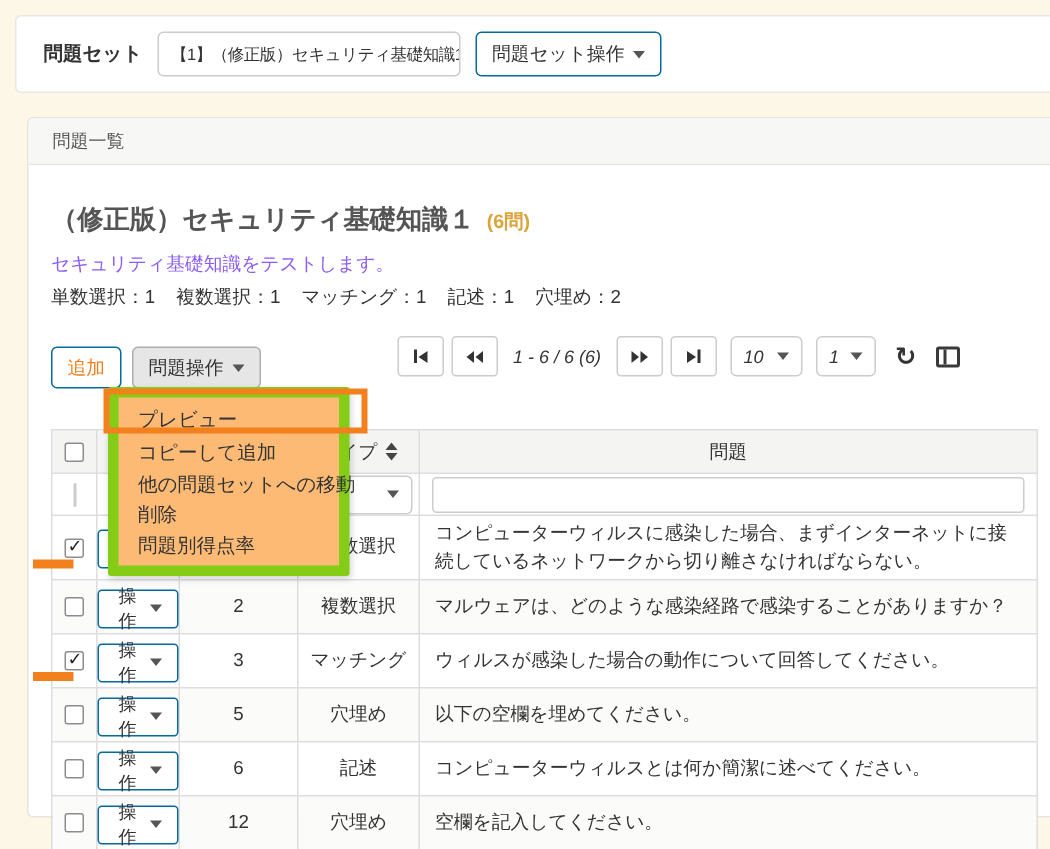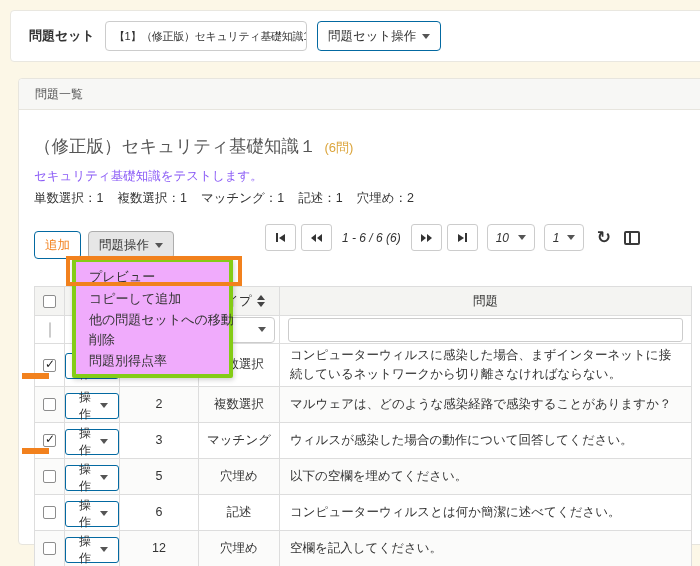--- a/index.html
+++ b/index.html
@@ -37,21 +37,21 @@
   .panel{
     position:absolute; left:18px; top:78px; width:690px; height:467px;
     background:#fff; border:1px solid #e7e5de; border-radius:4px;
   }
   .panel-header{
     height:31px; background:#f7f7f5; border-bottom:1px solid #e7e5de;
     display:flex; align-items:center; padding:0 16px;
     font-size:12px; color:#555; border-radius:4px 4px 0 0;
   }
   .panel-body{ padding:15px 15px 0 15px; position:relative; }
-  .q-title{ margin-top:9px; font-size:17.5px; font-weight:normal; color:#555; }
+  .q-title{ margin-top:9px; font-size:17.5px; font-weight:bold; color:#555; }
   .q-title .count{ font-size:13px; color:var(--count); margin-left:8px; }
   .q-desc{ margin-top:10px; font-size:12.5px; color:#8b5cf6; }
   .q-stats{ margin-top:5px; font-size:12.5px; color:#333; display:flex; gap:14px; }
   .toolbar{ margin-top:24px; display:flex; gap:7px; }
   .btn-sm{ height:28px; }
   .btn-add{ color:var(--accent); }
   .btn-ops{ background:#e6e6e6; border-color:#adadad; }
   
   .pagination{
     position:absolute; left:261px; top:143px;
@@ -105,21 +105,21 @@
   .row-btn{ height:26px; padding:0 10px; font-size:12px; border-radius:3px; }
   .c-check{ position:relative; }
   
   .c-check.annot::after{
     content:""; position:absolute; left:-13px; top:calc(50% + 8px);
     width:27px; height:6px; background:var(--accent);
   }
   
   .menu{
     position:absolute; left:53px; top:148px; width:161px;
-    background:#f0abfc; border:4px solid #84cc16; border-radius:2px;
+    background:#fdba74; border:7px solid #84cc16; border-radius:2px;
     box-shadow:1px 2px 5px rgba(0,0,0,0.18); padding:3px 0; z-index:20;
   }
   .menu-item{
     height:20.5px; display:flex; align-items:center; padding:0 13px;
     font-size:13px; color:#333; white-space:nowrap; cursor:pointer;
   }
   .menu-item.first{ height:24px; }
   
   .annot-rect{
     position:absolute; left:-10px; top:-6px; width:176px; height:30px;

